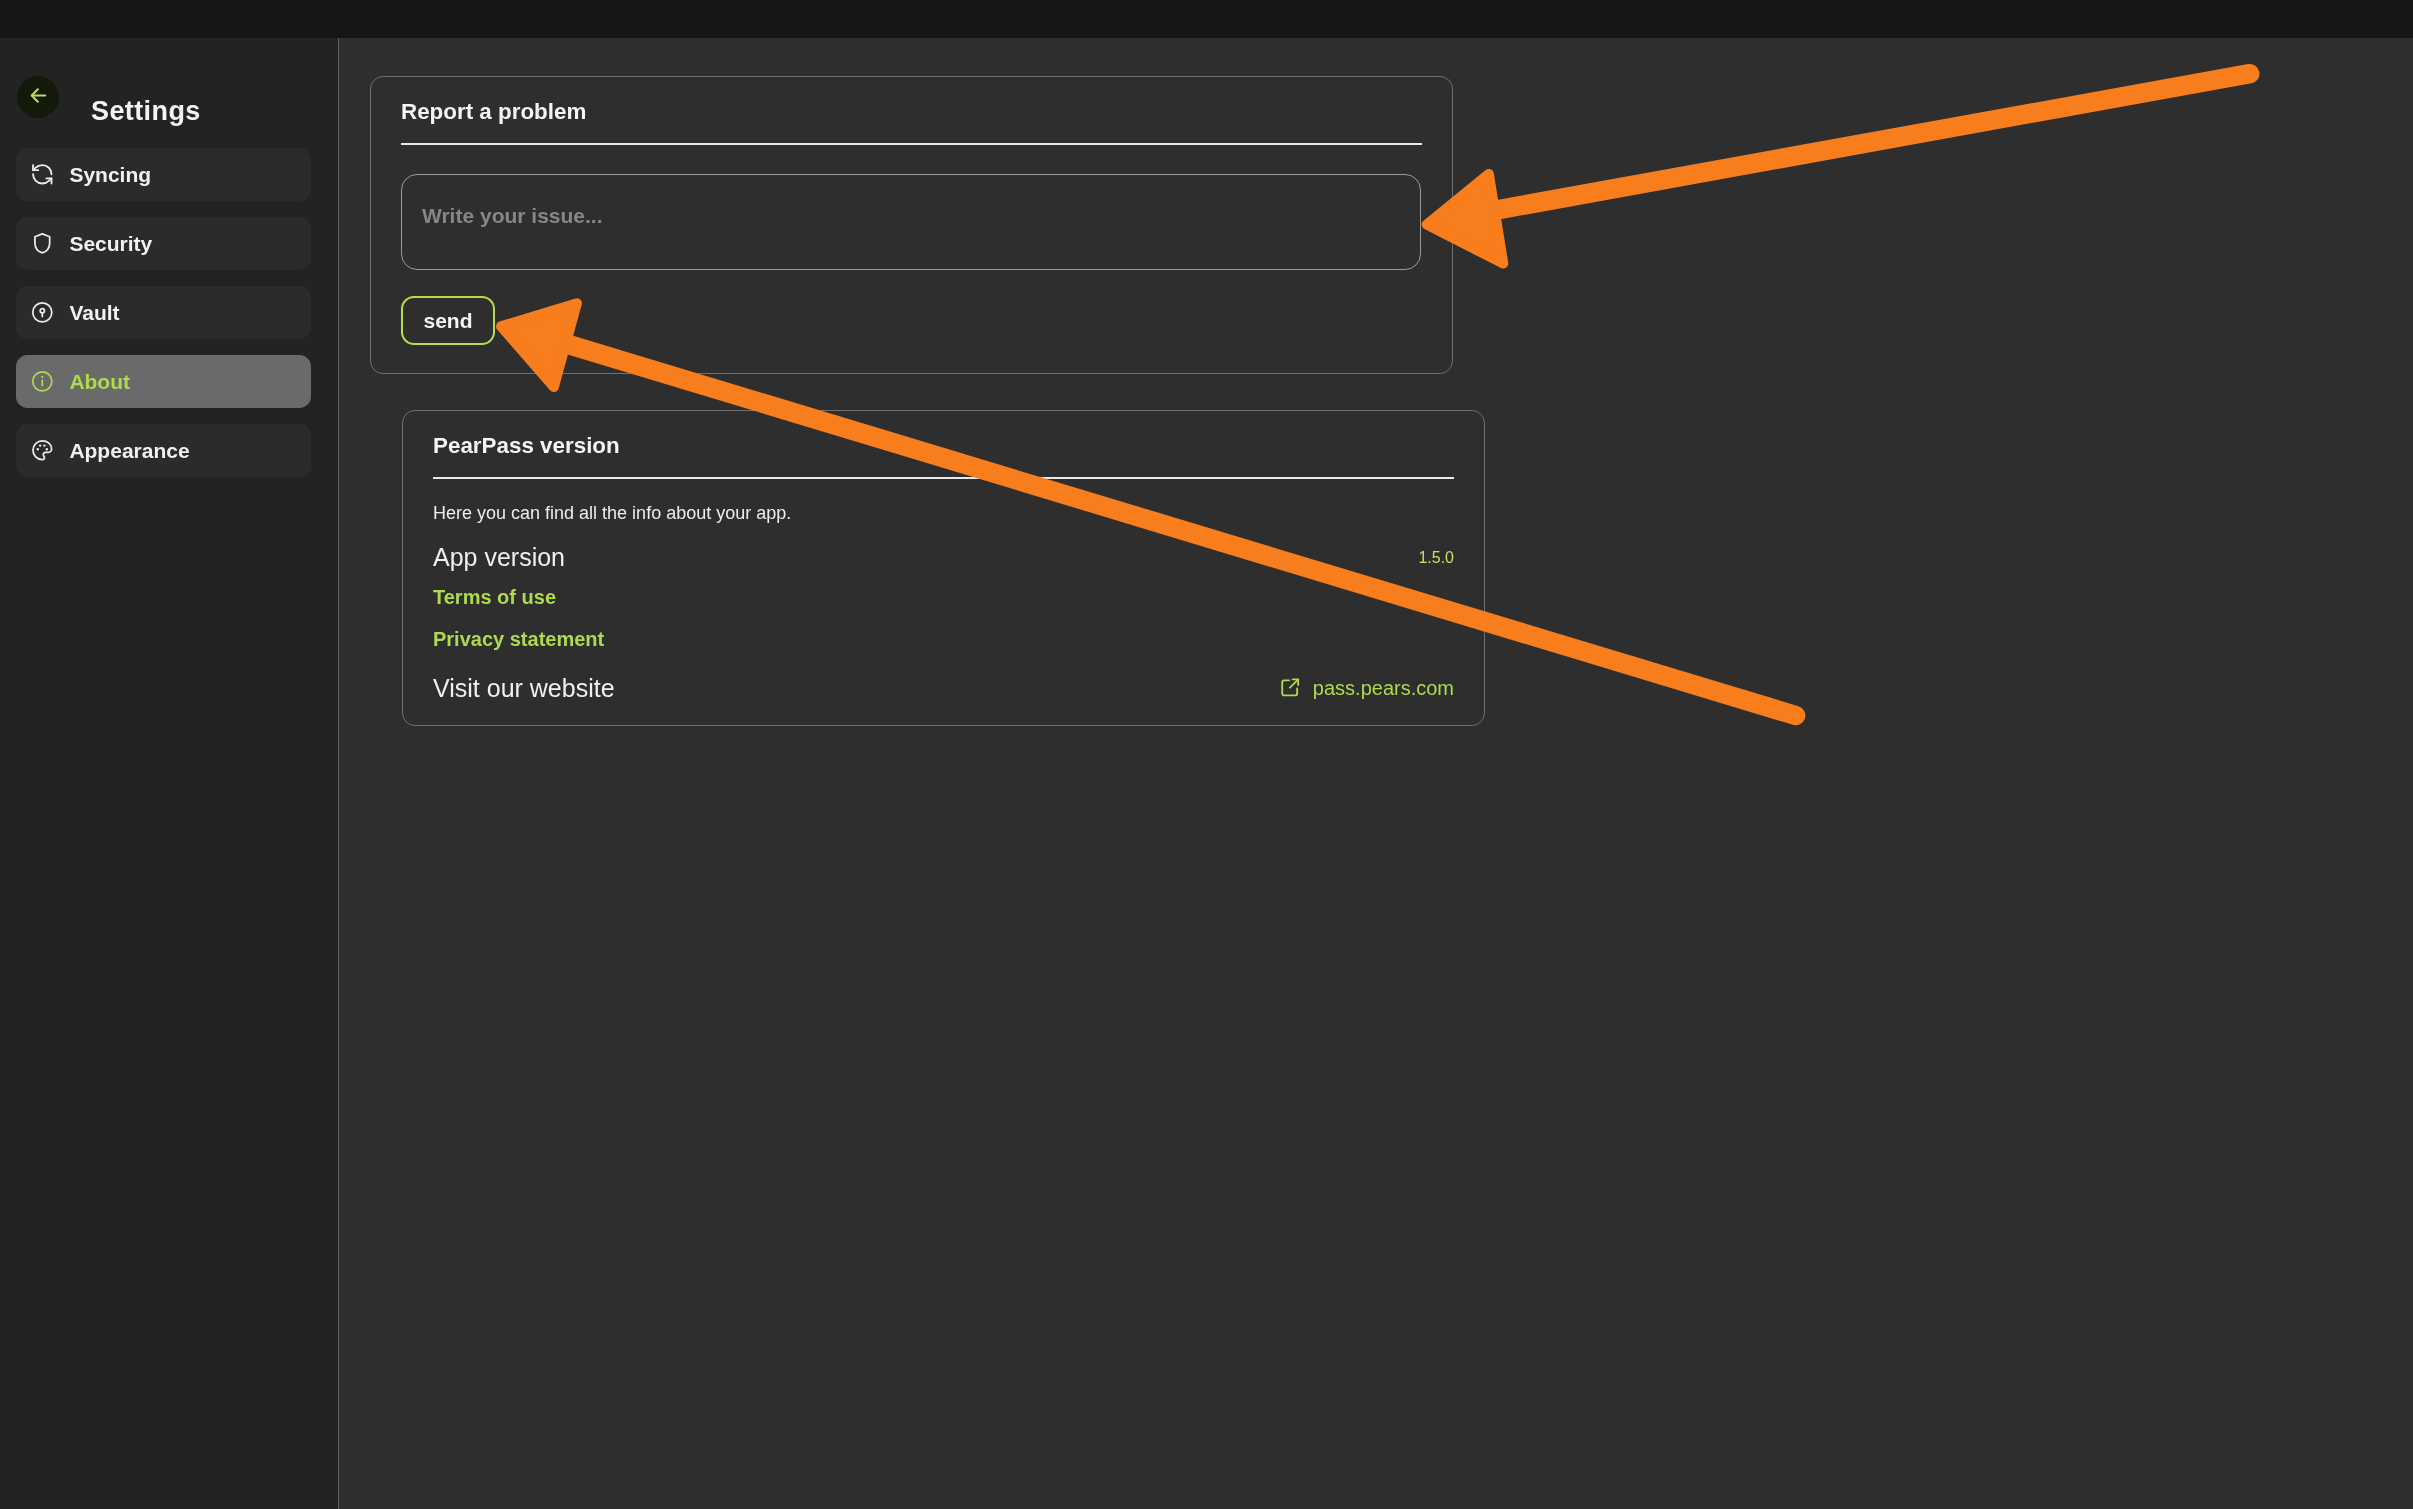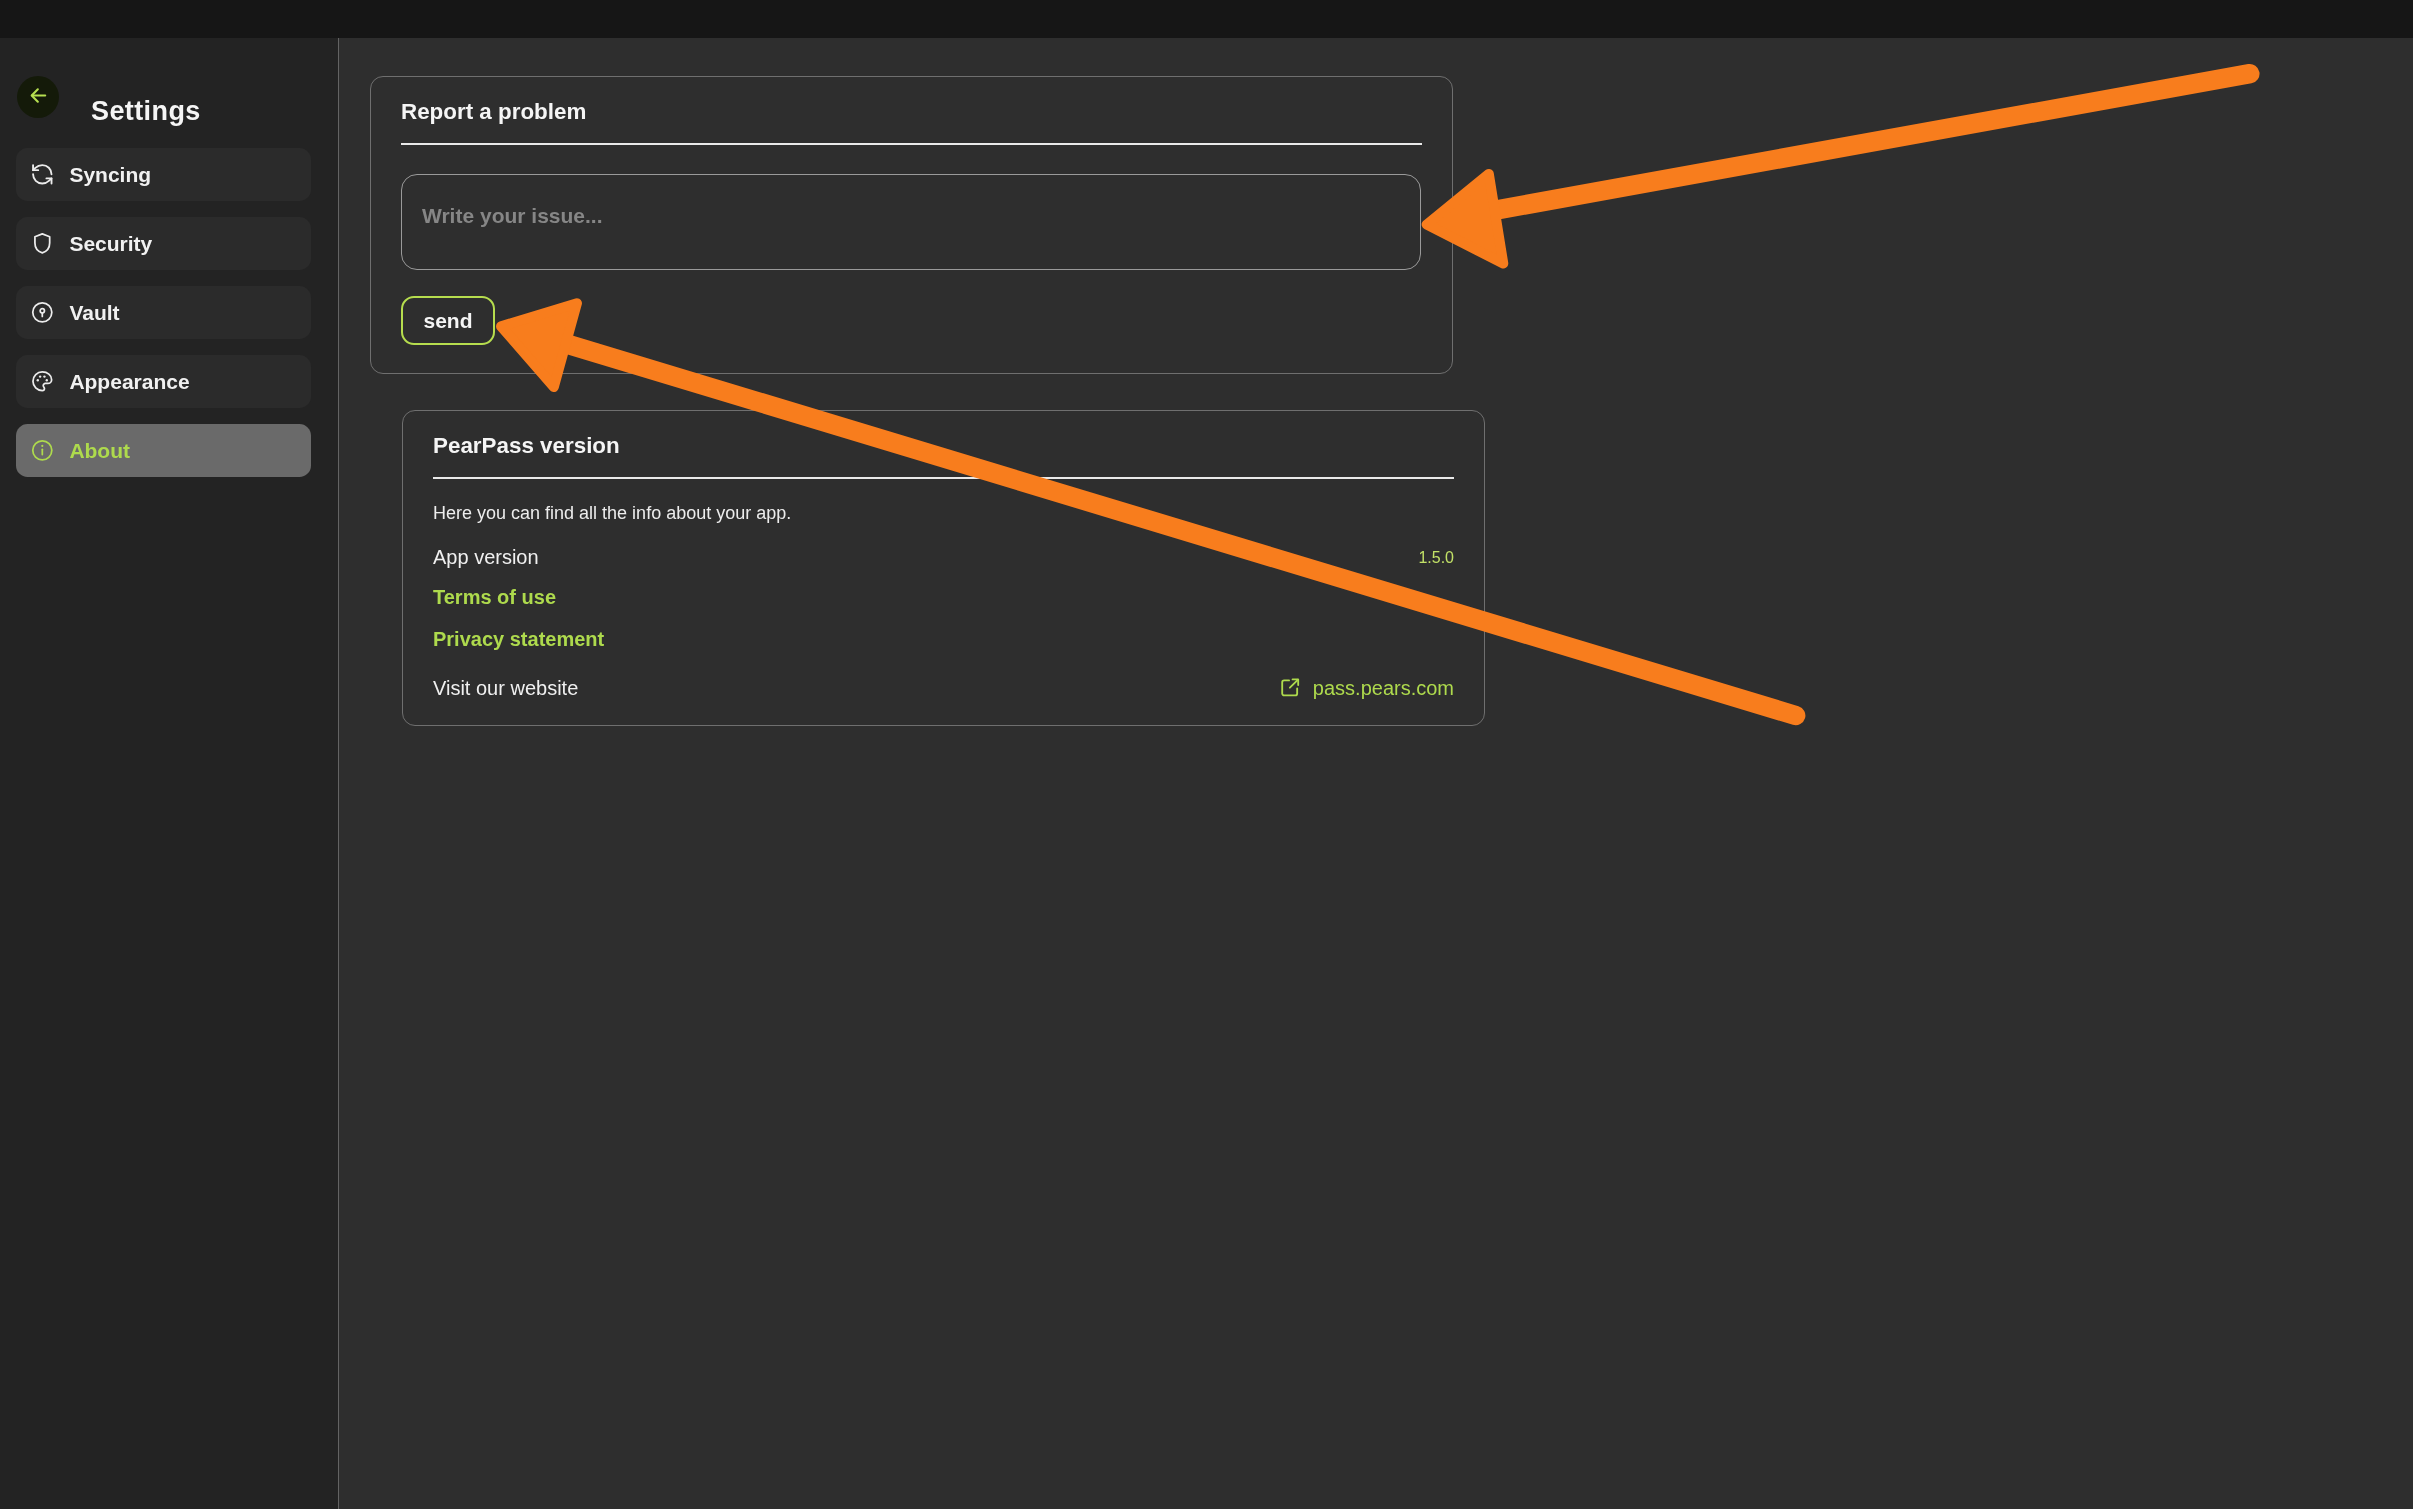--- a/index.html
+++ b/index.html
@@ -44,21 +44,21 @@
               color:#dcdcdc;font-family:"Liberation Sans",sans-serif;font-size:21px;padding:29px 20px;}
   .issue-area::placeholder{color:#868686;font-weight:600;}
   .send-btn{position:absolute;left:30px;top:219px;width:94px;height:49px;border-radius:13px;
             background:transparent;border:2.2px solid #b6dd4e;color:#f5f5f5;
             font-family:"Liberation Sans",sans-serif;font-size:21px;font-weight:bold;cursor:pointer;}
 
   .desc{position:absolute;left:30px;top:92px;margin:0;font-size:18px;color:#ededed;}
   .vrow{position:absolute;left:30px;right:30px;display:flex;justify-content:space-between;align-items:center;}
   .row-appver{top:133px;height:27.4px;}
   .row-site{top:263px;height:29px;}
-  .vrow .l{font-size:20px;color:#f0f0f0;}
+  .vrow .l{font-size:25px;color:#f0f0f0;}
   .g-val{font-size:16px;color:#c2e167;}
   .link{position:absolute;left:30px;font-size:20px;font-weight:bold;color:var(--green);cursor:pointer;}
   .link-terms{top:175px;}
   .link-privacy{top:217px;}
   .site{display:flex;align-items:center;gap:10px;color:var(--green);cursor:pointer;text-align:right;}
   .site svg{width:24.6px;height:24.6px;}
   .site .url{font-size:20px;color:var(--green);}
 
   
   .annot{position:absolute;left:0;top:0;width:2413px;height:1509px;pointer-events:none;z-index:50;}
@@ -109,42 +109,42 @@
         <span class="ic">
           <svg viewBox="0 0 24 24" fill="none" stroke="#ececec" stroke-width="1.7" stroke-linecap="round">
             <circle cx="12" cy="12" r="9.3"></circle>
               <circle cx="12" cy="10.6" r="2.1"></circle>
               <path d="M12 12.8V16"></path>
           </svg>
         </span>
         <span class="lbl">Vault</span>
       </div>
 
+      <div class="nav-item active">
+        <span class="ic">
+          <svg viewBox="0 0 24 24" fill="none" stroke="#aeda4d" stroke-width="1.7" stroke-linecap="round">
+            <circle cx="12" cy="12" r="9.3"></circle>
+              <path d="M12 11v5.2"></path>
+            <circle cx="12" cy="7.7" r="1.05" fill="#aeda4d" stroke="none"></circle>
+          </svg>
+        </span>
+        <span class="lbl">About</span>
+      </div>
+
       <div class="nav-item">
         <span class="ic">
           <svg viewBox="0 0 24 24" fill="none" stroke="#ececec" stroke-width="1.7" stroke-linejoin="round">
             <path d="M12 2.9a9.1 9.1 0 1 0 0 18.2c1.3 0 2.1-1 2.1-2.1 0-.6-.2-1-.6-1.4-.4-.4-.6-.9-.6-1.4 0-1.2 1-2.1 2.1-2.1h2.4a3.7 3.7 0 0 0 3.7-3.7C21.1 6 17 2.9 12 2.9Z"></path>
             <circle cx="7.6" cy="11" r="1.15" fill="#ececec" stroke="none"></circle>
             <circle cx="9.9" cy="7.4" r="1.15" fill="#ececec" stroke="none"></circle>
             <circle cx="14.1" cy="7.4" r="1.15" fill="#ececec" stroke="none"></circle>
             <circle cx="16.4" cy="11" r="1.15" fill="#ececec" stroke="none"></circle>
           </svg>
         </span>
         <span class="lbl">Appearance</span>
-      </div>
-
-      <div class="nav-item active">
-        <span class="ic">
-          <svg viewBox="0 0 24 24" fill="none" stroke="#aeda4d" stroke-width="1.7" stroke-linecap="round">
-            <circle cx="12" cy="12" r="9.3"></circle>
-              <path d="M12 11v5.2"></path>
-            <circle cx="12" cy="7.7" r="1.05" fill="#aeda4d" stroke="none"></circle>
-          </svg>
-        </span>
-        <span class="lbl">About</span>
       </div>
     </nav>
   </aside>
 
   <main class="main">
 
     <section class="card card-report">
       <h2>Report a problem</h2>
       <div class="divider div-1"></div>
       <textarea class="issue-area" placeholder="Write your issue..." style=""></textarea>

